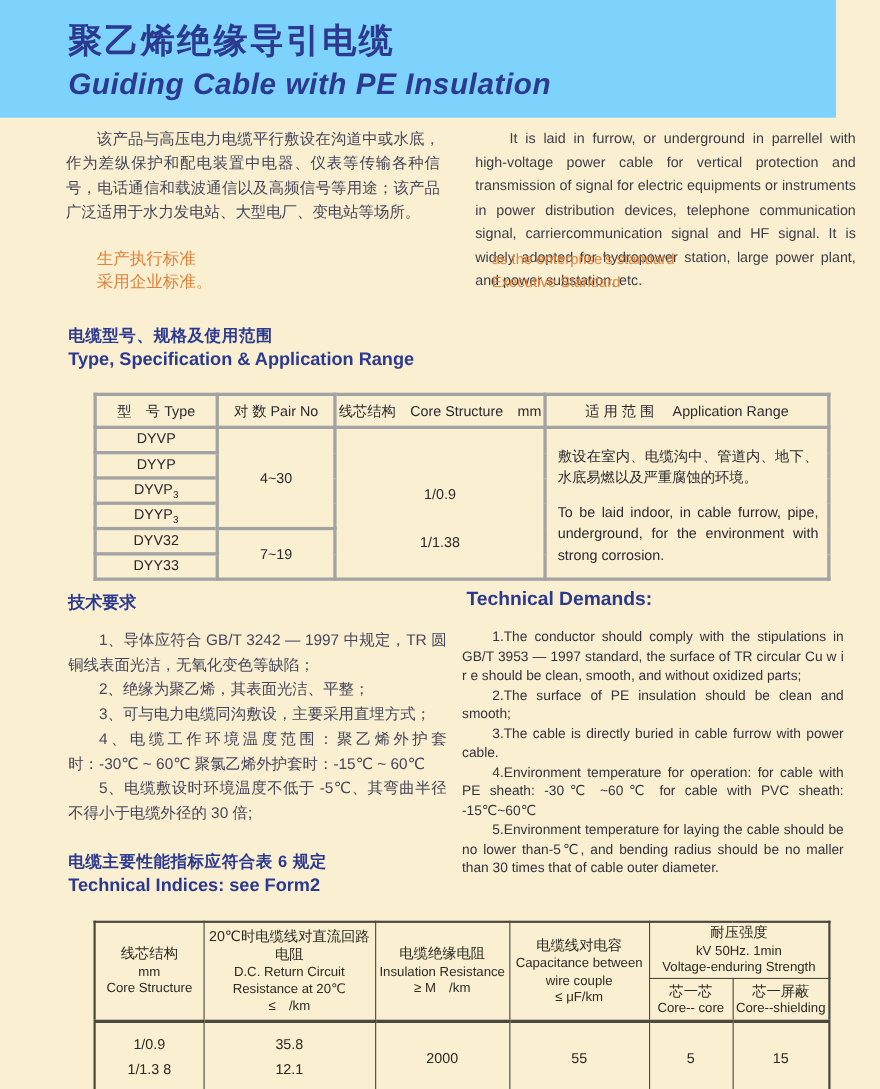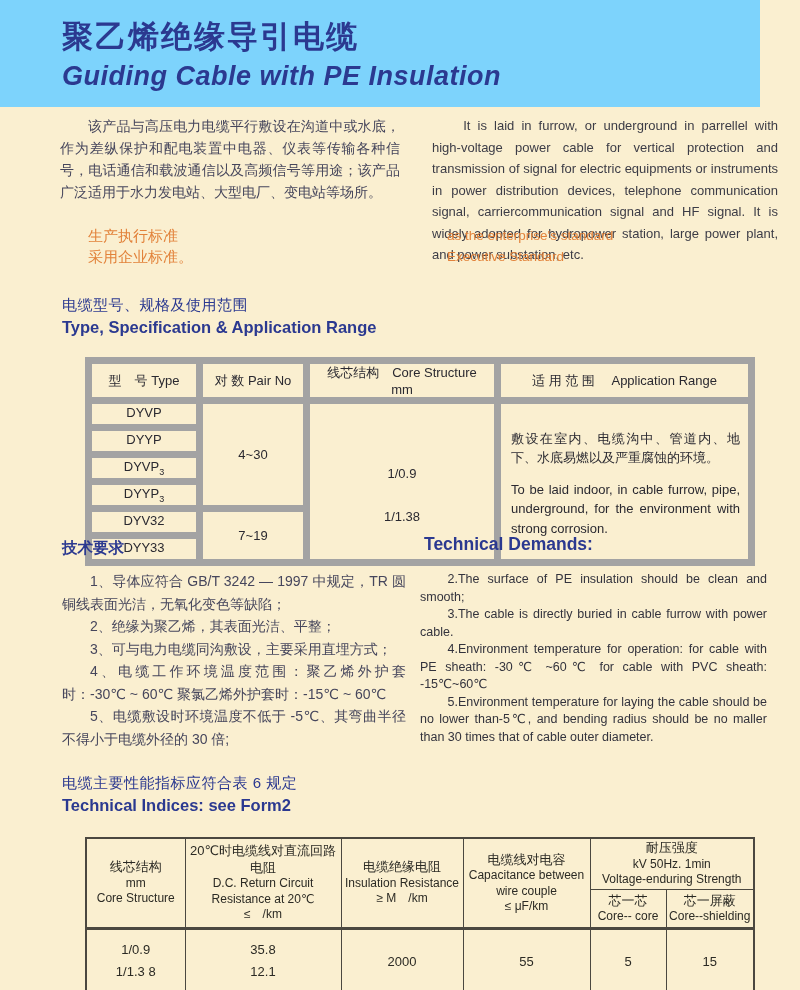--- a/index.html
+++ b/index.html
@@ -12,29 +12,29 @@
   .header-band{position:absolute;top:0;left:0;width:760px;height:107px;background:#7dd3fc;}
   .title-zh{position:absolute;left:62px;top:16px;font-size:31px;font-weight:bold;color:#2b3990;letter-spacing:2px;}
   .title-en{position:absolute;left:62px;top:61px;font-size:27px;font-weight:bold;font-style:italic;color:#2b3990;letter-spacing:.5px;}
   
   .intro-zh{position:absolute;left:60px;top:115px;width:340px;font-size:14px;line-height:22px;color:#46465c;text-align:justify;text-indent:2em;}
   .intro-en{position:absolute;left:420px;top:115px;width:346px;font-size:13px;line-height:21.5px;color:#3c3c46;text-align:justify;text-indent:2.4em;margin-left:12px;}
   .std-zh{position:absolute;left:88px;top:225px;font-size:15px;line-height:21px;color:#e2823a;}
   .std-en{position:absolute;left:447px;top:225px;font-size:13.5px;line-height:21px;color:#e2823a;}
   
   .sec-head{color:#2b3990;}
-  .sec-head .zh{font-size:15px;font-weight:normal;letter-spacing:.5px;}
+  .sec-head .zh{font-size:15px;font-weight:bold;letter-spacing:.5px;}
   .sec-head .en{font-size:16.5px;font-weight:bold;margin-top:3px;}
   .sec1-head{position:absolute;left:62px;top:296px;}
   .sec3-head{position:absolute;left:62px;top:774px;}
   
   .tbl1-wrap{position:absolute;left:85px;top:357px;width:670px;}
   table{border-collapse:collapse;table-layout:fixed;}
   .tbl1{width:670px;border:2px solid #4b4840;}
-  .tbl1 td{border:7px solid #a3a3a3;font-size:13px;color:#2a2930;text-align:center;vertical-align:middle;padding:0;}
+  .tbl1 td{border:3px solid #a3a3a3;font-size:13px;color:#2a2930;text-align:center;vertical-align:middle;padding:0;}
   .tbl1 tr.h td{height:27px;font-size:13px;}
   .tbl1 tr.r td{height:20px;}
   .tbl1 sub{font-size:9px;}
   .core-cell{vertical-align:top;}
   .core-cell .cv1{margin-top:26px;}
   .core-cell .cv2{margin-top:28px;}
   .app-cell{vertical-align:top;text-align:left !important;padding:4px 8px 0 10px !important;font-size:13px;line-height:19.5px;}
   .app-cell .app-zh{text-align:justify;}
   .app-cell .app-en{margin-top:12px;text-align:justify;}
   
@@ -131,20 +131,21 @@
 <div class="tech-zh-body">
   <p>1、导体应符合 GB/T 3242 — 1997 中规定，TR 圆铜线表面光洁，无氧化变色等缺陷；</p>
   <p>2、绝缘为聚乙烯，其表面光洁、平整；</p>
   <p>3、可与电力电缆同沟敷设，主要采用直埋方式；</p>
   <p>4、电缆工作环境温度范围：聚乙烯外护套时：-30℃ ~ 60℃ 聚氯乙烯外护套时：-15℃ ~ 60℃</p>
   <p>5、电缆敷设时环境温度不低于 -5℃、其弯曲半径不得小于电缆外径的 30 倍;</p>
 </div>
 
 <div class="tech-en-head">Technical Demands:</div>
 <div class="tech-en-body">
+  <p>1.The conductor should comply with the stipulations in GB/T 3953 — 1997 standard, the surface of TR circular Cu    w i r e should be clean, smooth, and without oxidized parts;</p>
   <p>2.The surface of PE insulation should be clean and smooth;</p>
   <p>3.The cable is directly buried in cable furrow with power cable.</p>
   <p>4.Environment temperature for operation: for cable with PE sheath: -30℃ ~60℃ for cable with PVC sheath: -15℃~60℃</p>
   <p>5.Environment temperature for laying the cable should be no lower than-5℃, and bending radius should be no maller  than 30 times that of cable outer diameter.</p>
 </div>
 
 <div class="sec3-head sec-head">
   <div class="zh">电缆主要性能指标应符合表 6 规定</div>
   <div class="en">Technical Indices: see Form2</div>
 </div>

